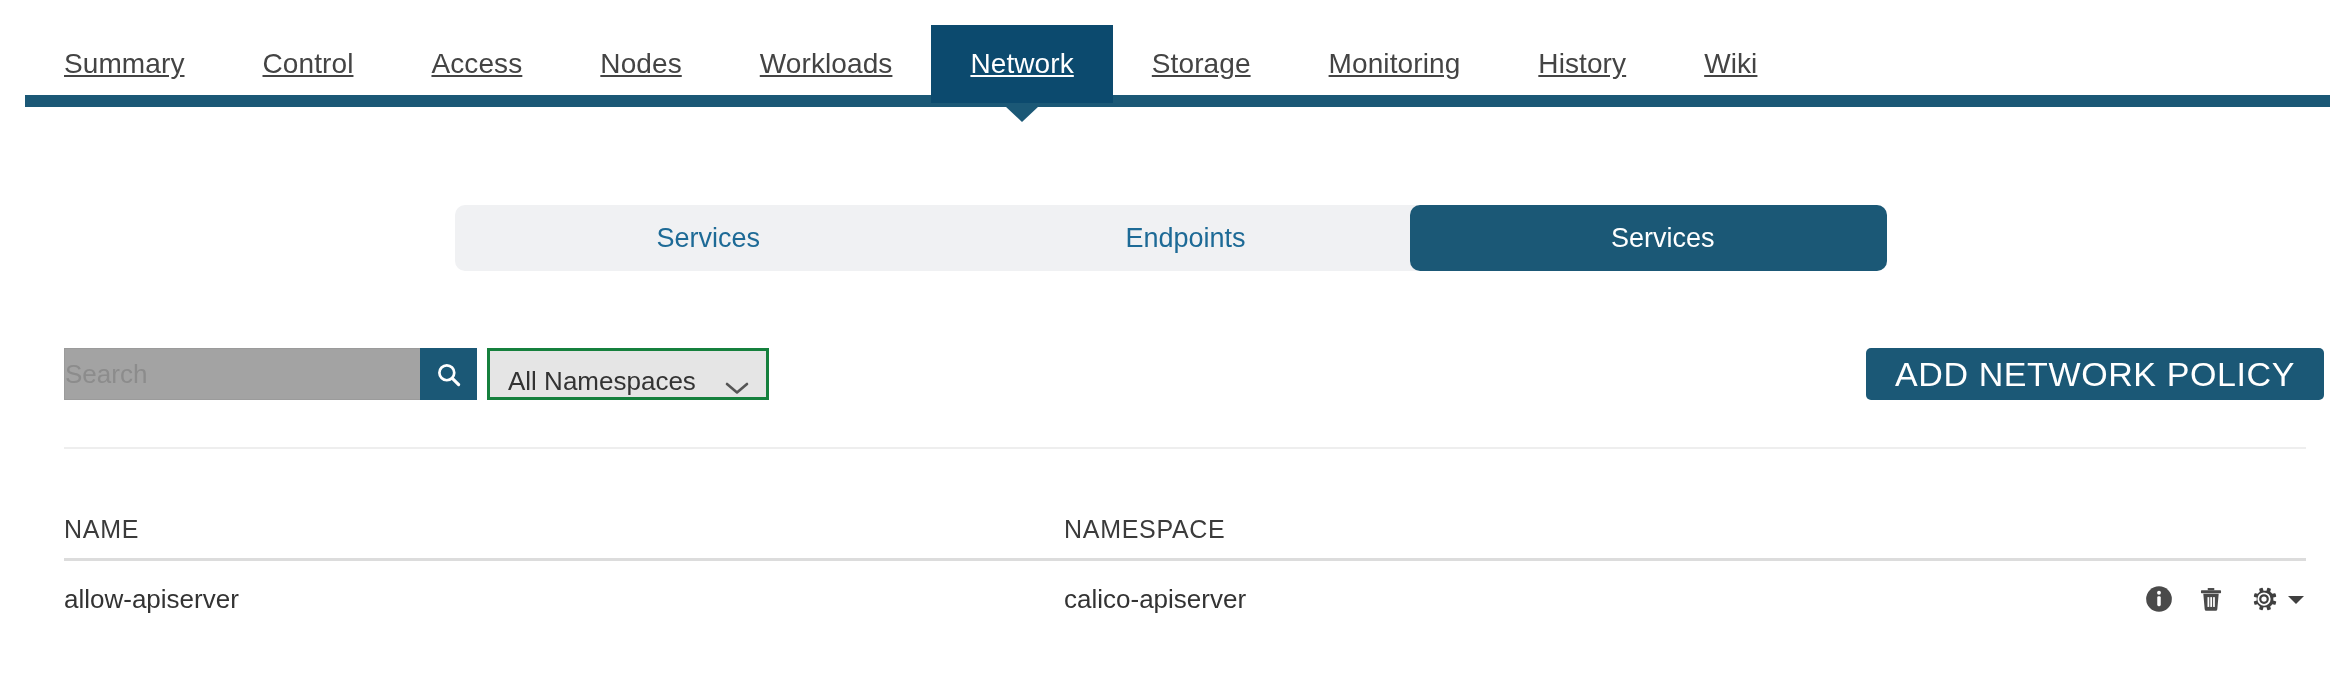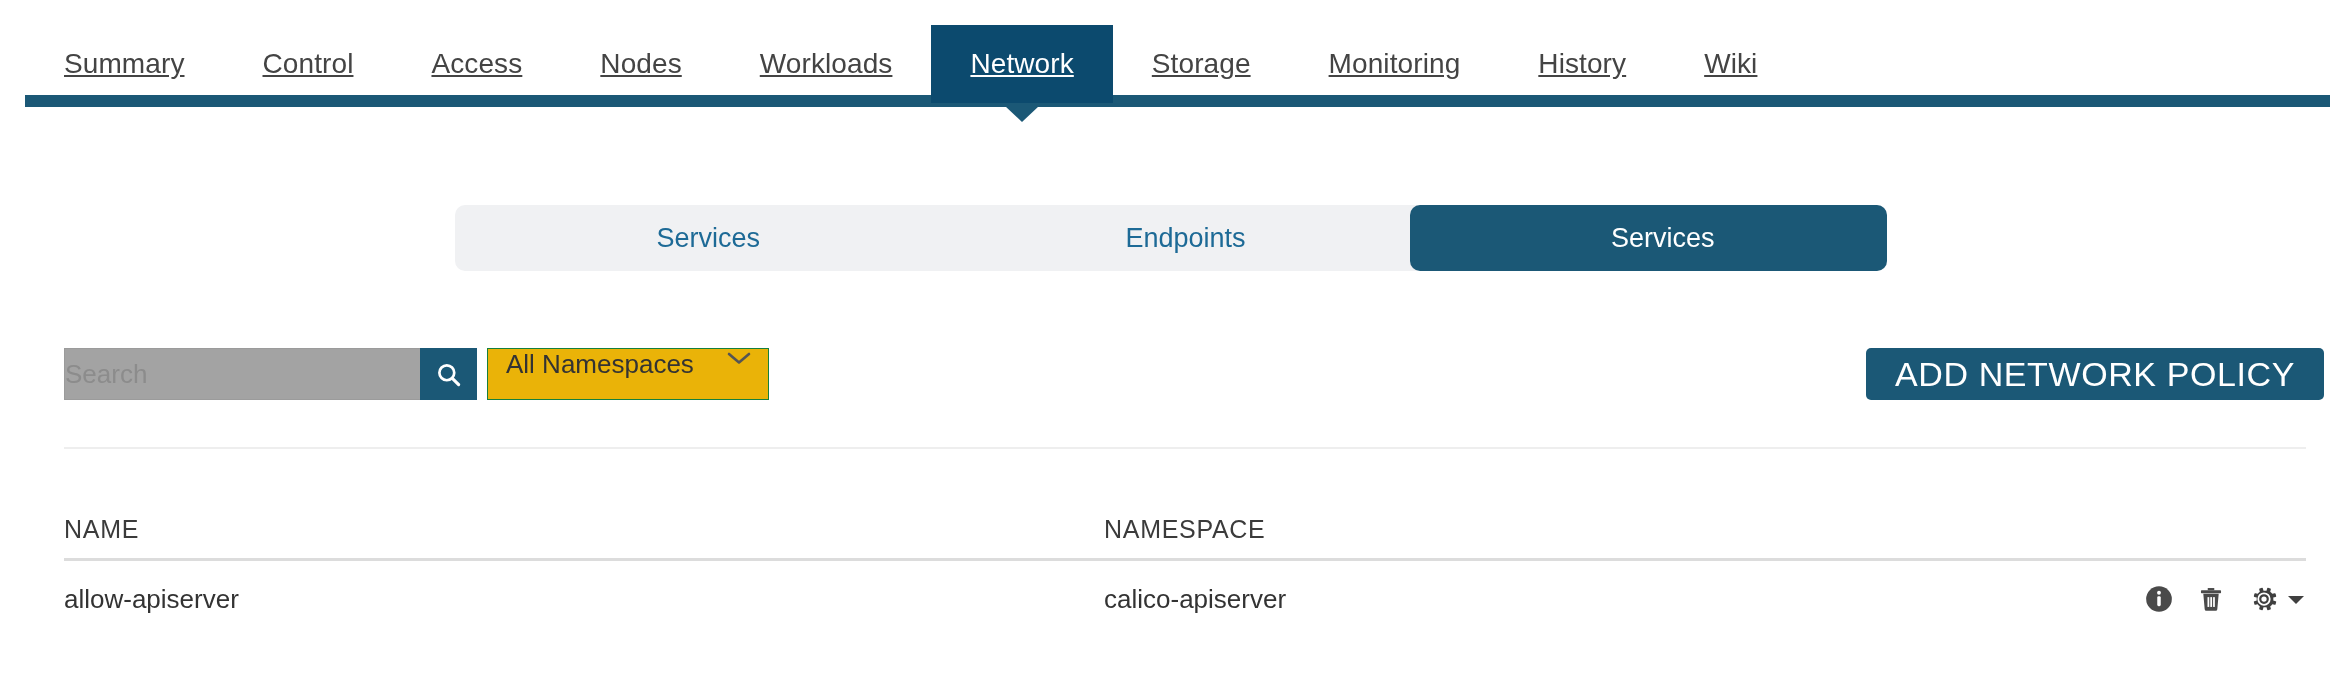--- a/index.html
+++ b/index.html
@@ -147,24 +147,24 @@
     cursor: pointer;
     padding: 0;
   }
   .ns-select {
     position: absolute;
     left: 487px;
     top: 0;
     width: 282px;
     height: 52px;
     box-sizing: border-box;
-    border: 1px solid #15803d;
-    background: #eab308;
-    display: flex;
-    align-items: flex-start;
+    border: 3px solid #15803d;
+    background: #e5e5e5;
+    display: flex;
+    align-items: flex-end;
     padding: 0 14px 0 18px;
     cursor: pointer;
   }
   .ns-label {
     flex: 1;
     font-size: 26px;
     color: #333333;
     white-space: nowrap;
   }
   .add-btn {
@@ -196,21 +196,20 @@
   .table {
     position: absolute;
     left: 64px;
     top: 500px;
     width: 2242px;
   }
   .t-row {
     display: flex;
     align-items: center;
     position: relative;
-    gap: 40px;
   }
   .t-head {
     height: 58px;
     border-bottom: 3px solid #dcdcdc;
   }
   .t-body-row {
     height: 76px;
   }
   .col-name {
     width: 1000px;

